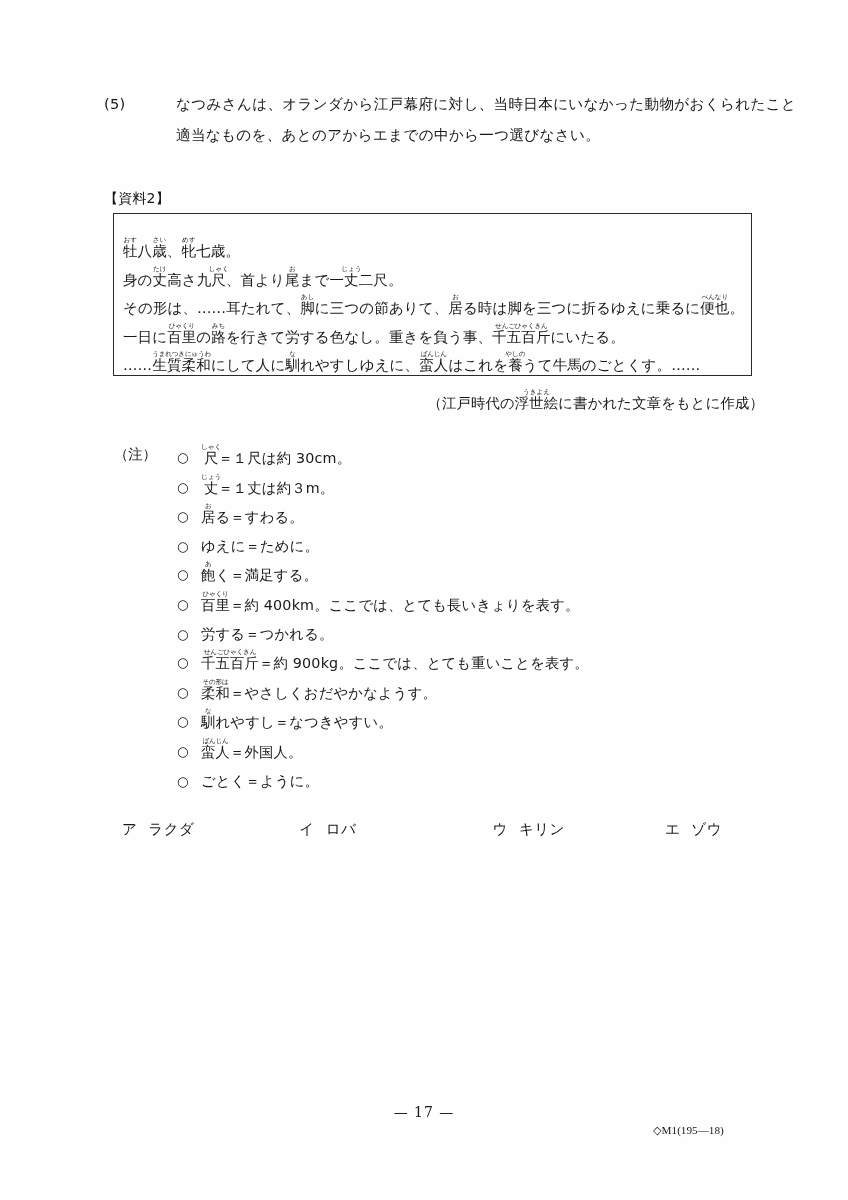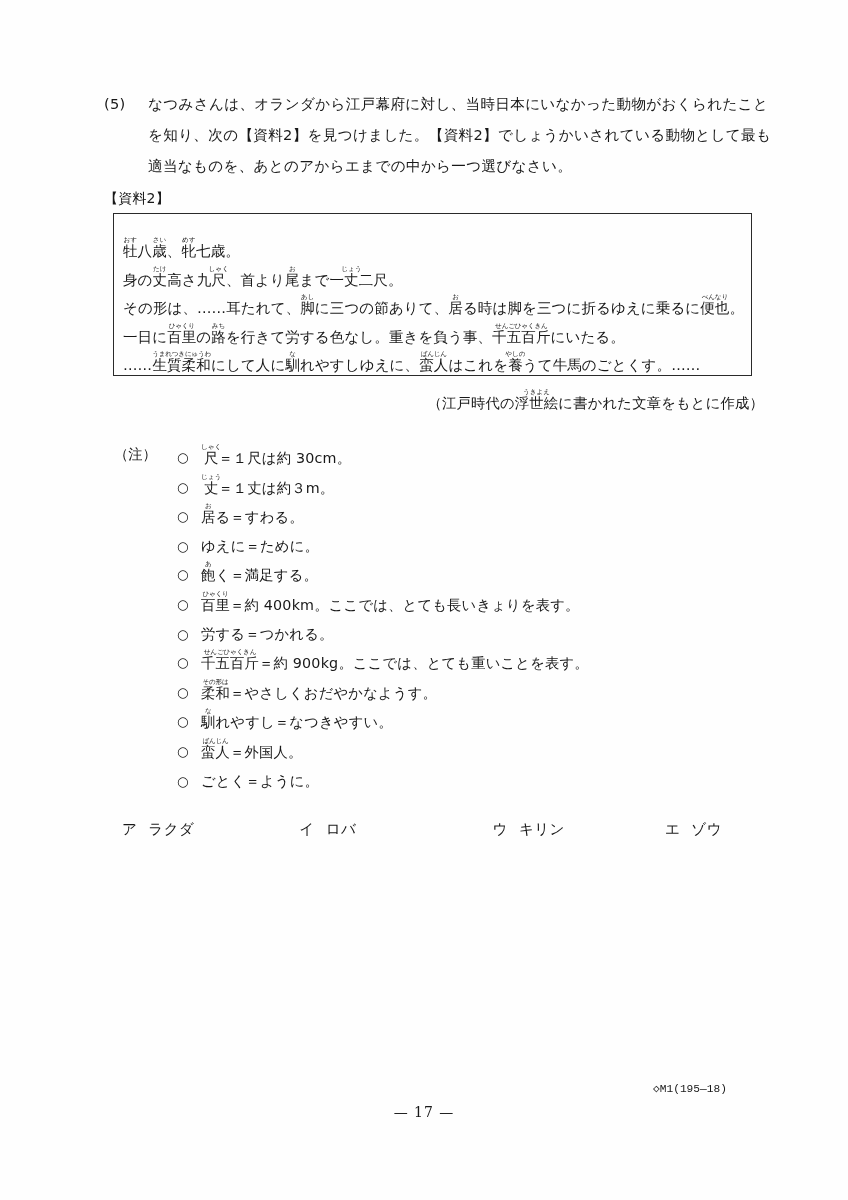--- a/index.html
+++ b/index.html
@@ -37,21 +37,21 @@
     white-space: nowrap;
   }
   .q-num {
     width: 44px;
     flex: none;
   }
   .q-indent {
     width: 44px;
     flex: none;
   }
-  .q-text { flex: 1 1 auto; }
+  .q-text { flex: 1 1 auto; margin-left: 28px; }
 
   
   .shiryou-label {
     position: absolute;
     left: 104px;
     top: 190px;
     font-size: 14px;
     letter-spacing: 0.2px;
   }
 
@@ -150,43 +150,39 @@
     right: 0;
     top: 1104px;
     text-align: center;
     font-size: 14px;
     font-family: "DejaVu Serif", "Liberation Serif", serif;
     letter-spacing: 1px;
   }
   .footer-code {
     position: absolute;
     left: 653px;
-    top: 1082px;
+    top: 1124px;
     font-size: 11.2px;
-    font-family: Liberation Mono, monospace;
+    font-family: Liberation Serif, serif;
     letter-spacing: 0px;
     white-space: nowrap;
   }
 </style>
 </head>
 <body>
 
 <div class="page">
 
   <div class="question">
     <div class="q-line">
       <span class="q-num">(5)</span>
       <span class="q-text">なつみさんは、オランダから江戸幕府に対し、当時日本にいなかった動物がおくられたこと</span>
     </div>
     <div class="q-line">
       <span class="q-indent"></span>
-      <span class="q-text">を知り、次の【資料2】を見つけました。【資料2】でしょうかいされている動物として最も</span>
-    </div>
-    <div class="q-line">
-      <span class="q-indent"></span>
       <span class="q-text">適当なものを、あとのアからエまでの中から一つ選びなさい。</span>
     </div>
   </div>
 
   <div class="shiryou-label">【資料2】</div>
 
   <div class="passage-box">
 
     <div class="p-line">
       <ruby><span>牡</span><rt>おす</rt></ruby><span>八</span><ruby><span>歳</span><rt>さい</rt></ruby><span>、</span><ruby><span>牝</span><rt>めす</rt></ruby><span>七歳。</span>

